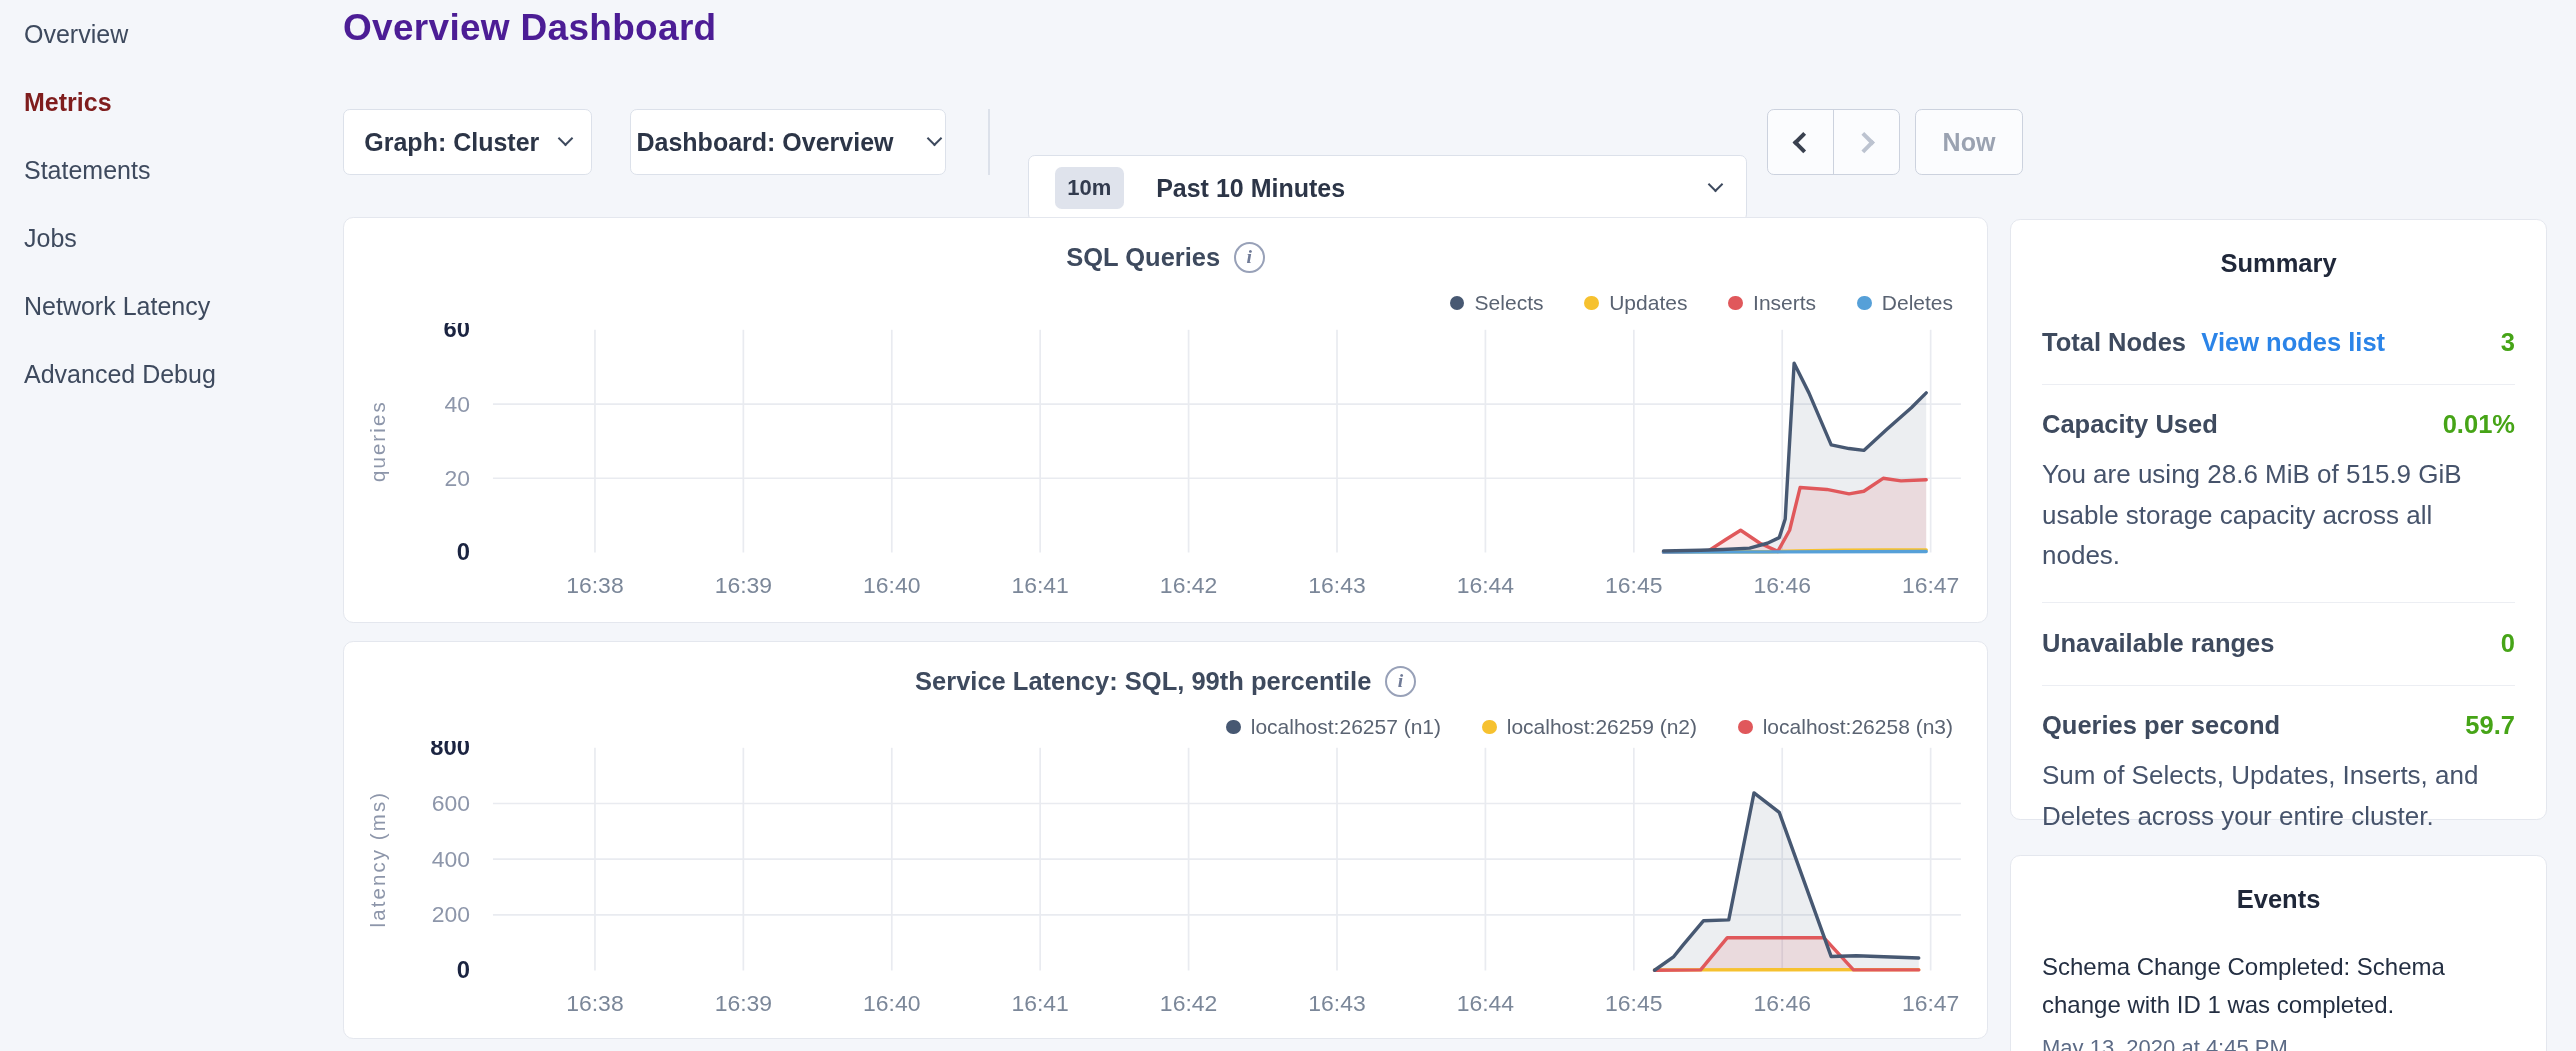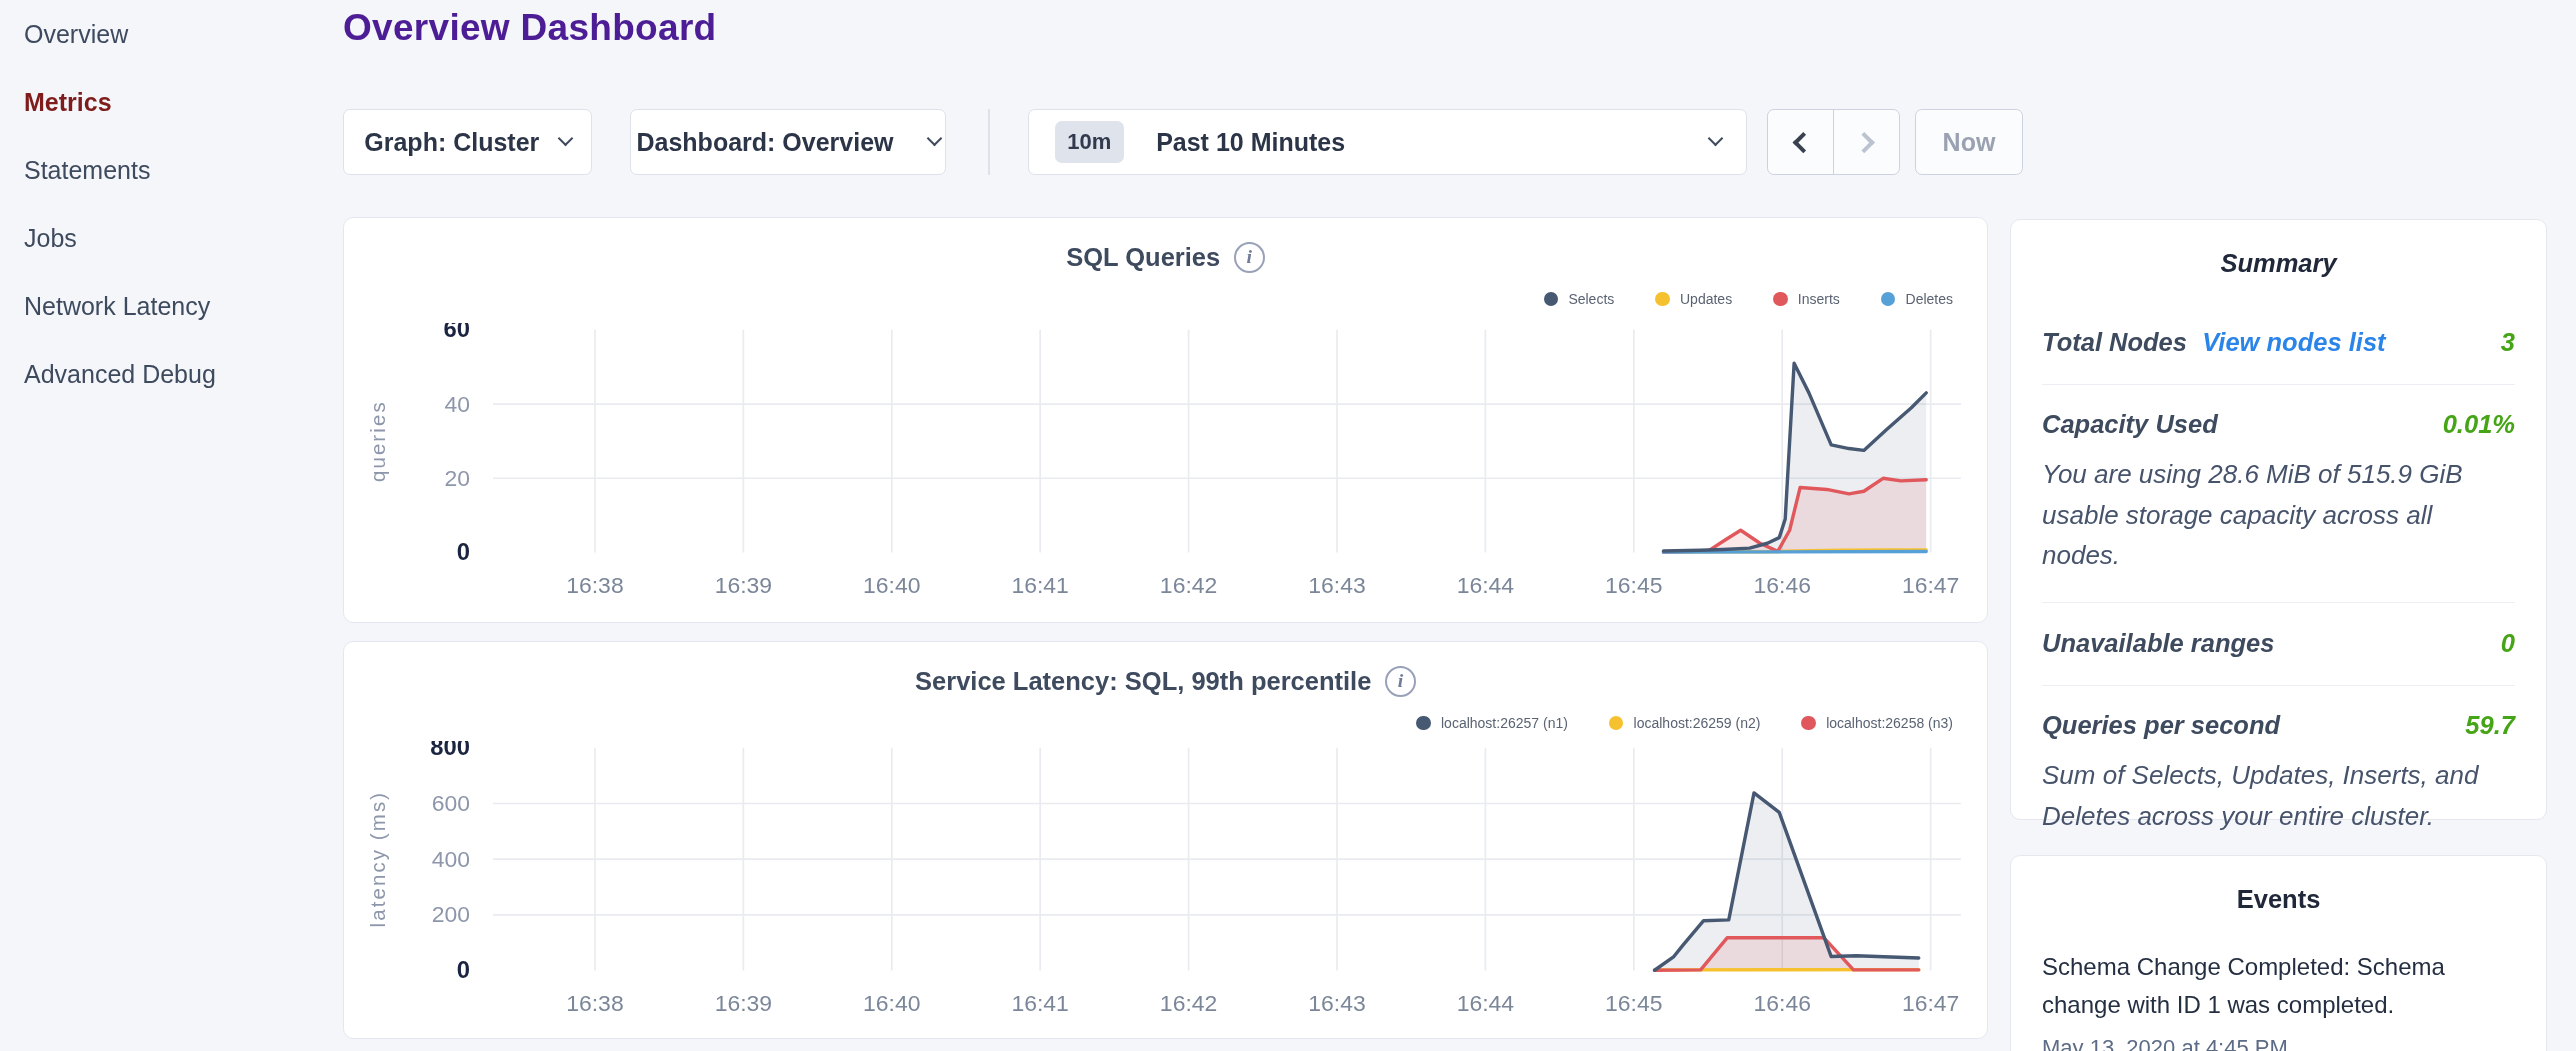--- a/index.html
+++ b/index.html
@@ -14,47 +14,47 @@
 
   
   .page-title { position:absolute; left:343px; top:7px; font-size:37px; font-weight:600; color:#4c1d95; letter-spacing:0.3px; }
   .controls { position:absolute; left:343px; top:109px; width:1684px; height:66px; }
   .ctl { position:absolute; top:0; height:66px; background:#fff; border:1.7px solid #dce1ea; border-radius:6.8px;
          display:flex; align-items:center; justify-content:center; font-size:25px; font-weight:700; color:#2c3547; cursor:pointer; }
   .dd1 { left:0; width:249px; gap:20.4px; }
   .dd2 { left:287px; width:316px; gap:35px; }
   .chev { width:11px; height:11px; border:solid #3e4a5e; border-width:0 2.6px 2.6px 0; transform:rotate(45deg); margin-top:-6.8px; }
   .vdiv { position:absolute; left:645px; top:0; width:1.7px; height:66px; background:#dce1ea; }
-  .timebox { left:685px; width:719px; justify-content:flex-end; padding:0 25.5px; cursor:pointer; }
+  .timebox { left:685px; width:719px; justify-content:flex-end; padding:0 25.5px; cursor:pointer;margin-top:46px; }
   .time-badge { background:#dfe3ec; border-radius:6.8px; padding:7.7px 12.8px; font-size:22px; font-weight:700; color:#323b4e; margin-right:32px; }
   .time-label { font-size:25px; font-weight:700; color:#2c3547; flex:1; text-align:left; }
   .pn-group { position:absolute; left:1424px; top:0; width:133px; height:66px; background:#fbfcfe; border:1.7px solid #ccd2de; border-radius:6.8px; display:flex; }
   .pn-btn { flex:1; display:flex; align-items:center; justify-content:center; cursor:pointer; background:transparent; border:none; }
   .pn-btn + .pn-btn { border-left:1.7px solid #ccd2de; }
   .arr-left { width:14.5px; height:14.5px; border:solid #39404f; border-width:0 0 4.3px 4.3px; transform:rotate(45deg); margin-left:5.1px; }
   .arr-right { width:14.5px; height:14.5px; border:solid #bcc3d0; border-width:4.3px 4.3px 0 0; transform:rotate(45deg); margin-right:5.1px; }
   .now-btn { position:absolute; left:1572px; top:0; width:108px; height:66px; background:#fbfcfe; border:1.7px solid #ccd2de; border-radius:6.8px;
              font-size:25px; font-weight:700; color:#9aa2b1; display:flex; align-items:center; justify-content:center; cursor:default; }
 
   
   .panel { position:absolute; background:#fff; border:1.7px solid #e4e7ee; border-radius:10.2px; }
   .panel-sql { left:343px; top:217px; width:1645px; height:406px; }
   .panel-lat { left:343px; top:641px; width:1645px; height:398px; }
-  .panel-summary { left:2010px; top:219px; width:537px; height:601px;font-style:italic; }
+  .panel-summary { left:2010px; top:219px; width:537px; height:601px; }
   .panel-events { left:2010px; top:855px; width:537px; height:323px; }
 
   .chart-head { position:absolute; top:24px; left:0; right:0; text-align:center; }
   .chart-title { font-size:25.5px; font-weight:700; color:#3e4a5e; vertical-align:middle; }
   .info { display:inline-block; width:31px; height:31px; margin-left:13.6px; border:2.6px solid #98a1b8; border-radius:50%;
           color:#707b97; font-size:19.6px; font-weight:700; font-style:italic; font-family:"Liberation Serif",serif;
           line-height:26px; text-align:center; vertical-align:middle; cursor:pointer; }
   .legend { position:absolute; top:73px; right:34px; display:flex; gap:41px; align-items:center; }
   .legend-item { display:flex; align-items:center; gap:10.2px; cursor:pointer; }
   .legend-dot { width:14.5px; height:14.5px; border-radius:50%; }
-  .legend-label { font-size:14px; color:#5a6372; }
+  .legend-label { font-size:21px; color:#5a6372; }
   svg.chart { position:absolute; left:15.3px; }
   svg text { font-family:"Liberation Sans","DejaVu Sans",sans-serif; }
   .ytick { fill:#8d96aa; font-size:27px; }
   .ytick.edge { fill:#1b2441; font-size:28px; font-weight:700; }
   .xtick { fill:#7b8799; font-size:27px; }
   .axis-title { fill:#8d96aa; font-size:24px; letter-spacing:2.5px; }
 
   
   .panel h2 { margin-top:29px; text-align:center; font-size:25.5px; font-weight:700; color:#20283a; }
   .sum-rows { padding:24px 31px 0 31px; }

